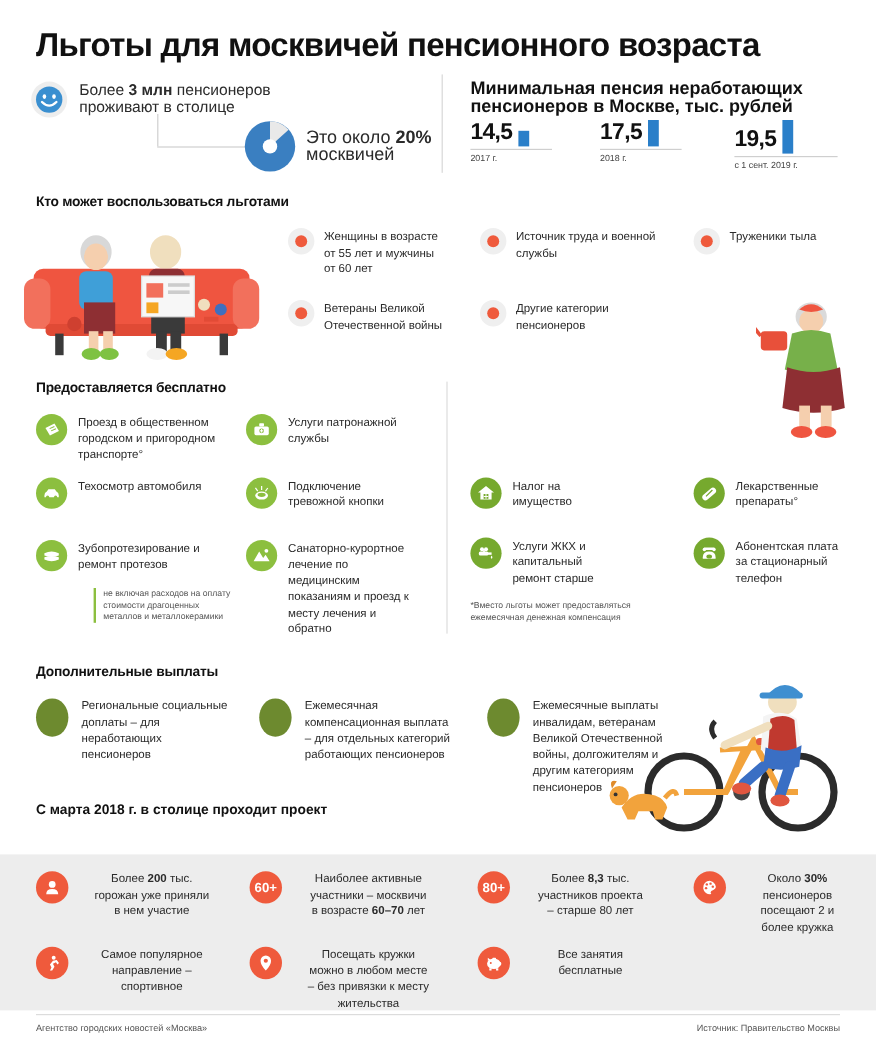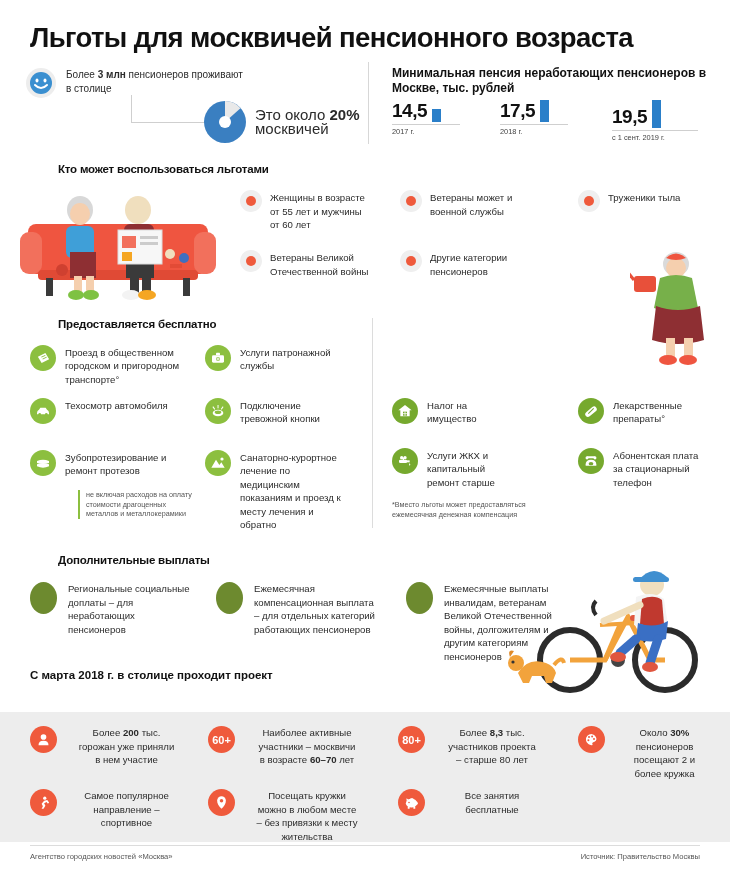--- a/index.html
+++ b/index.html
@@ -19,46 +19,46 @@
     position: absolute; left: 30px; top: 22px;
     font-size: 27.5px; font-weight: 700; letter-spacing: -0.6px;
     color: #111; white-space: nowrap;
   }
   .vdiv { position: absolute; left: 368px; top: 62px; width: 1px; height: 82px; background: #d7d7d7; }
 
   .smiley-wrap { position: absolute; left: 26px; top: 68px; width: 30px; height: 30px; }
   .smiley-bg { width: 30px; height: 30px; border-radius: 50%; background: #ededed; position:absolute; left:0; top:0;}
   .smiley-face { position: absolute; left: 3px; top: 3px; width: 24px; height: 24px; }
 
-  .pens-text { position: absolute; left: 66px; top: 68px; width: 180px; font-size: 10px; line-height: 13.5px; color:#2b2b2b;}
+  .pens-text { position: absolute; left: 66px; top: 68px; width: 180px; font-size: 13px; line-height: 13.5px; color:#2b2b2b;}
   .pens-text b { font-weight: 700; }
 
   .connector { position: absolute; left: 131px; top: 95px; width: 85px; height: 28px; }
   .connector .vline { position:absolute; left:0; top:0; width:1px; height:27px; background:#cfcfcf;}
   .connector .hline { position:absolute; left:0; bottom:0; width:85px; height:1px; background:#cfcfcf;}
 
   .pie { position: absolute; left: 203px; top: 100px; width: 44px; height: 44px; }
 
   .pie-text { position: absolute; left: 255px; top: 108px; width: 110px; font-size: 15px; line-height: 13.5px; }
   .pie-text b { font-weight: 700; }
 
-  .pension-head { position: absolute; left: 392px; top: 66px; width: 330px; font-size: 12px; font-weight: 700; line-height: 15px; color:#111;}
+  .pension-head { position: absolute; left: 392px; top: 66px; width: 330px; font-size: 15px; font-weight: 700; line-height: 15px; color:#111;}
 
   .barstat { position: absolute; top: 100px; }
   .barstat .val { font-size: 19px; font-weight: 700; color:#111; letter-spacing:-0.5px; display:inline-block; vertical-align: bottom;}
   .barstat .bar { display:inline-block; background:#2a7fc9; width: 9px; vertical-align: bottom; margin-left:5px; }
   .barstat .rule { width: 100%; height: 1px; background: #cfcfcf; margin-top: 2px; }
   .barstat .yr { font-size: 7.4px; color:#444; margin-top: 2px; display:block; }
   #bs0 { left: 392px; width: 68px; }
   #bs1 { left: 500px; width: 68px; }
   #bs2 { left: 612px; width: 86px; }
 
   
   .sec-head {
-    position: absolute; font-size: 11.5px; font-weight: 700; color:#111; letter-spacing:-0.2px;margin-left:28px;
+    position: absolute; font-size: 11.5px; font-weight: 700; color:#111; letter-spacing:-0.2px;
   }
 
   
   .sofa { position: absolute; left: 18px; top: 182px; width: 200px; height: 120px; }
   .granny { position: absolute; left: 630px; top: 248px; width: 96px; height: 120px; }
 
   .bullet-item { position: absolute; }
   .bullet-dot { position:absolute; left:0; top:0; width:22px; height:22px; border-radius:50%; background:#efefef; }
   .bullet-dot::after { content:""; position:absolute; left:6px; top:6px; width:10px; height:10px; border-radius:50%; background:#ef5a3c; }
   .bullet-label { position:absolute; left:30px; top:1px; font-size:9.6px; line-height:13.6px; color:#2b2b2b; }
@@ -212,21 +212,21 @@
   <div class="bullet-item" style="left:240px; top:190px; width:130px;">
     <div class="bullet-dot"></div>
     <div class="bullet-label">Женщины в возрасте от 55 лет и мужчины от 60 лет</div>
   </div>
   <div class="bullet-item" style="left:240px; top:250px; width:130px;">
     <div class="bullet-dot"></div>
     <div class="bullet-label">Ветераны Великой Отечественной войны</div>
   </div>
   <div class="bullet-item" style="left:400px; top:190px; width:150px;">
     <div class="bullet-dot"></div>
-    <div class="bullet-label">Ветераны может и военной службы</div>
+    <div class="bullet-label">Источник труда и военной службы</div>
   </div>
   <div class="bullet-item" style="left:400px; top:250px; width:150px;">
     <div class="bullet-dot"></div>
     <div class="bullet-label">Другие категории пенсионеров</div>
   </div>
   <div class="bullet-item" style="left:578px; top:190px; width:110px;">
     <div class="bullet-dot"></div>
     <div class="bullet-label">Труженики тыла</div>
   </div>
 

